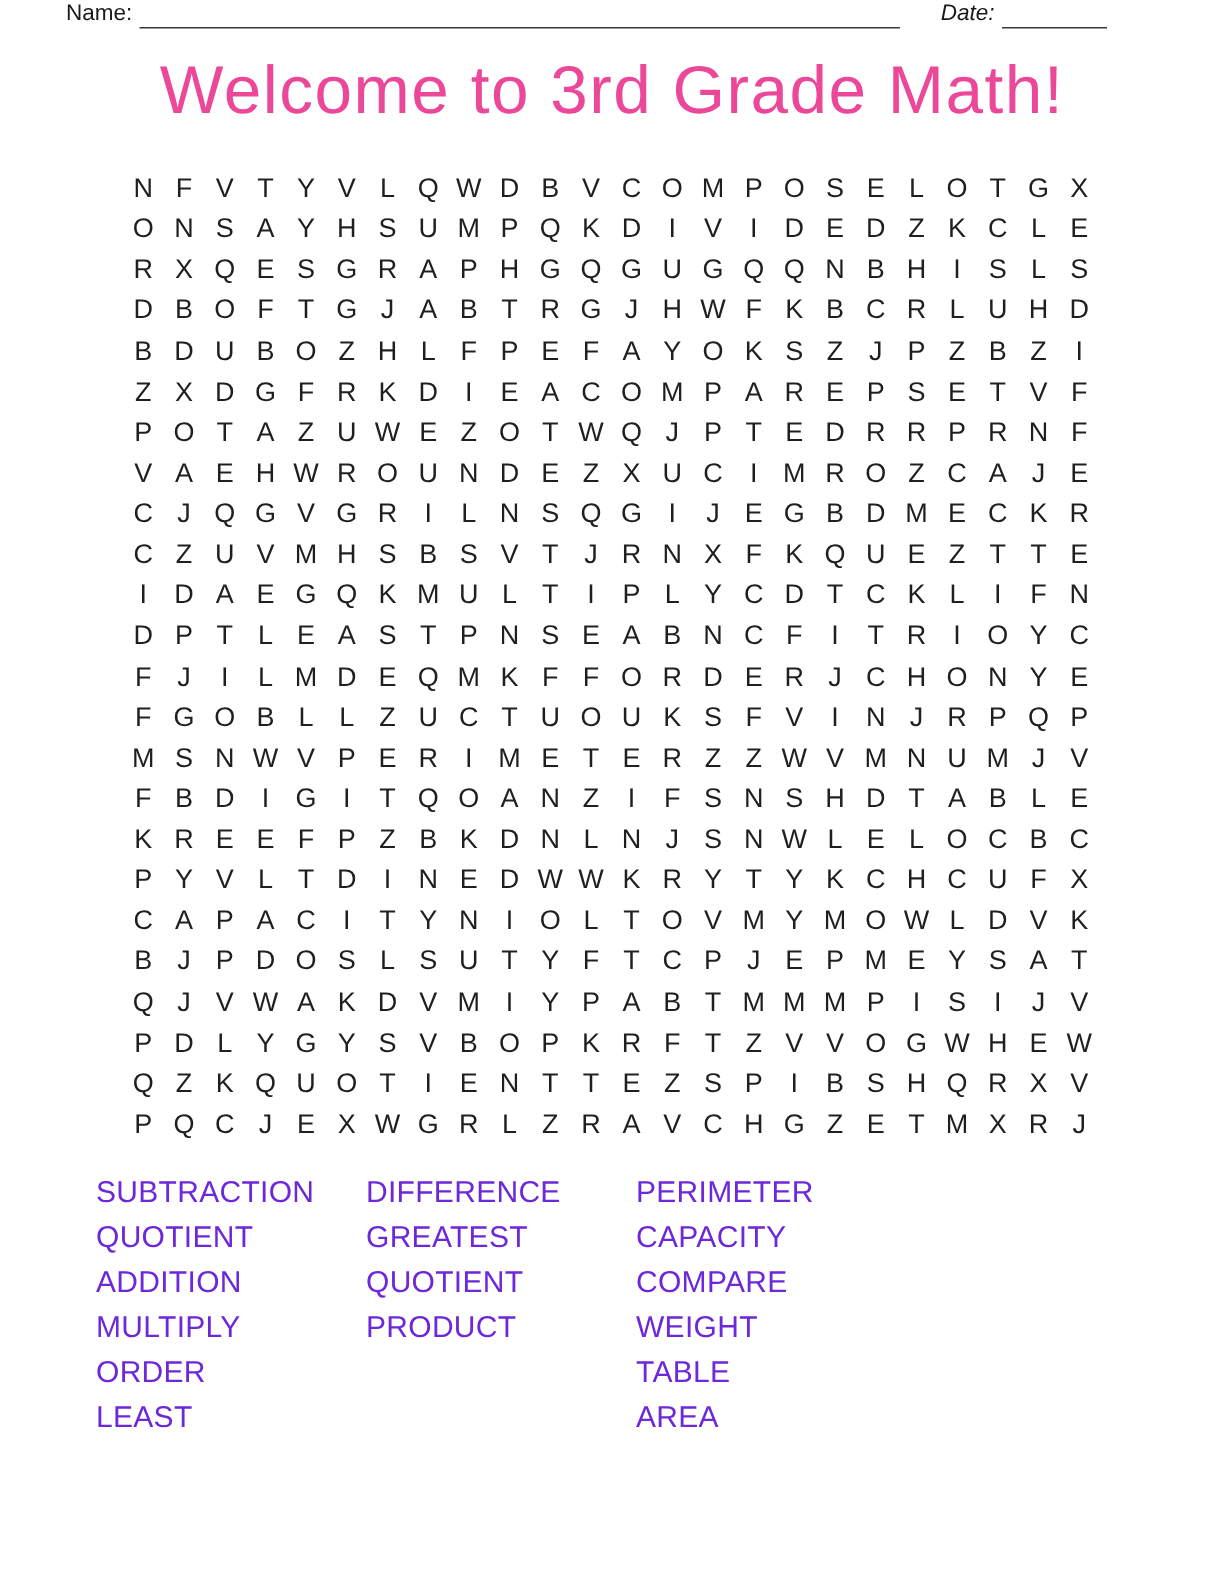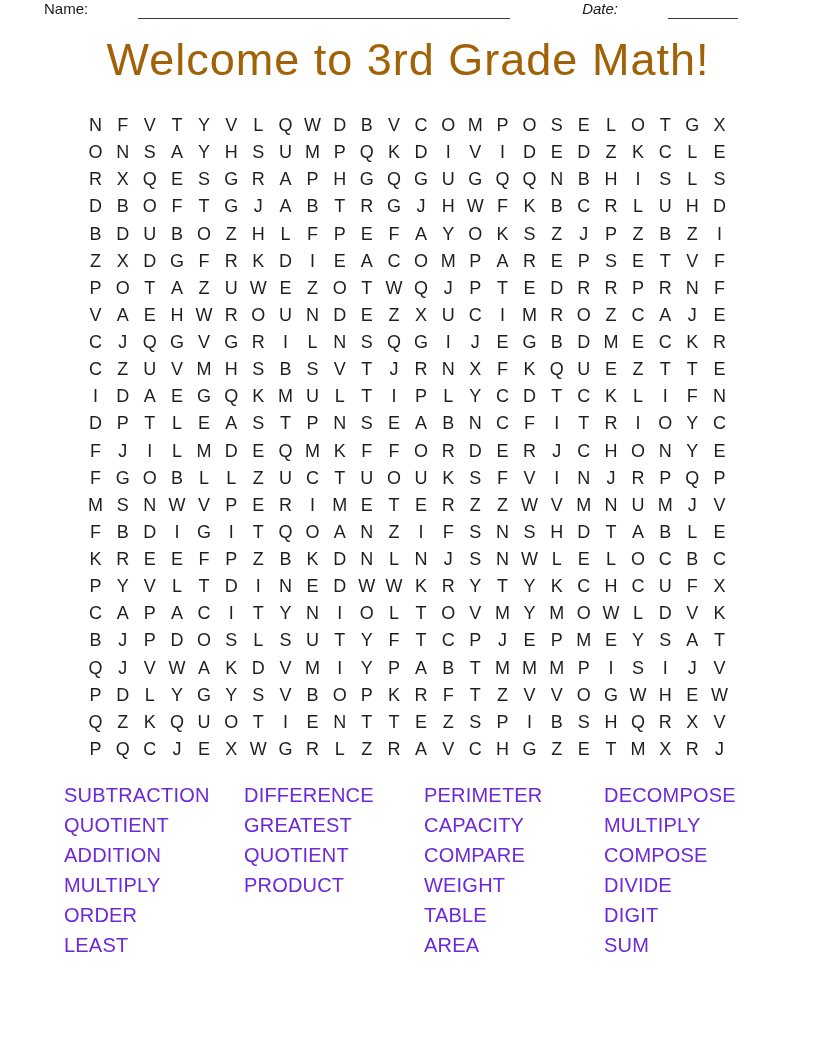--- a/index.html
+++ b/index.html
@@ -8,34 +8,34 @@
     background: #ffffff;
     font-family: "Liberation Sans", "DejaVu Sans", sans-serif;
     color: #1a1a1a;
   }
   .page { position: relative; width: 816px; height: 1056px; background: #fff; overflow: hidden; }
 
   
   .header {
     position: absolute; top: 0; left: 44px; right: 78px;
     display: flex; align-items: flex-end;
-    font-size: 15px; line-height: 18px; color: #1a1a1a; gap: 45px;
+    font-size: 15px; line-height: 18px; color: #1a1a1a;
   }
   .header .label { white-space: nowrap; padding-bottom: 1px; }
   .blank { border-bottom: 1.5px solid #3a3a3a; height: 14px; }
   .name-blank { flex: 1 1 auto; margin-left: 5px; }
   .date-label { margin-left: 27px; font-style: italic; }
   .date-blank { width: 70px; margin-left: 5px; }
 
   
   .title {
     position: absolute; top: 33px; left: 0; width: 100%;
     margin: 0; text-align: center;
     font-size: 45px; font-weight: 500; letter-spacing: 1px;
-    color: #a16207; line-height: 1.2;
+    color: #ec4899; line-height: 1.2;
   }
 
   
   .grid {
     position: absolute; top: 112px; left: 82px;
     width: 651px; height: 651px;
     display: grid;
     grid-template-columns: repeat(24, 1fr);
     grid-template-rows: repeat(24, 1fr);
   }
@@ -664,23 +664,15 @@
         <div class="word">PRODUCT</div>
       </div>
     <div class="word-col">
         <div class="word">PERIMETER</div>
         <div class="word">CAPACITY</div>
         <div class="word">COMPARE</div>
         <div class="word">WEIGHT</div>
         <div class="word">TABLE</div>
         <div class="word">AREA</div>
       </div>
-    <div class="word-col">
-        <div class="word">DECOMPOSE</div>
-        <div class="word">MULTIPLY</div>
-        <div class="word">COMPOSE</div>
-        <div class="word">DIVIDE</div>
-        <div class="word">DIGIT</div>
-        <div class="word">SUM</div>
-      </div>
   </div>
 
 </div>
 
 </body></html>

